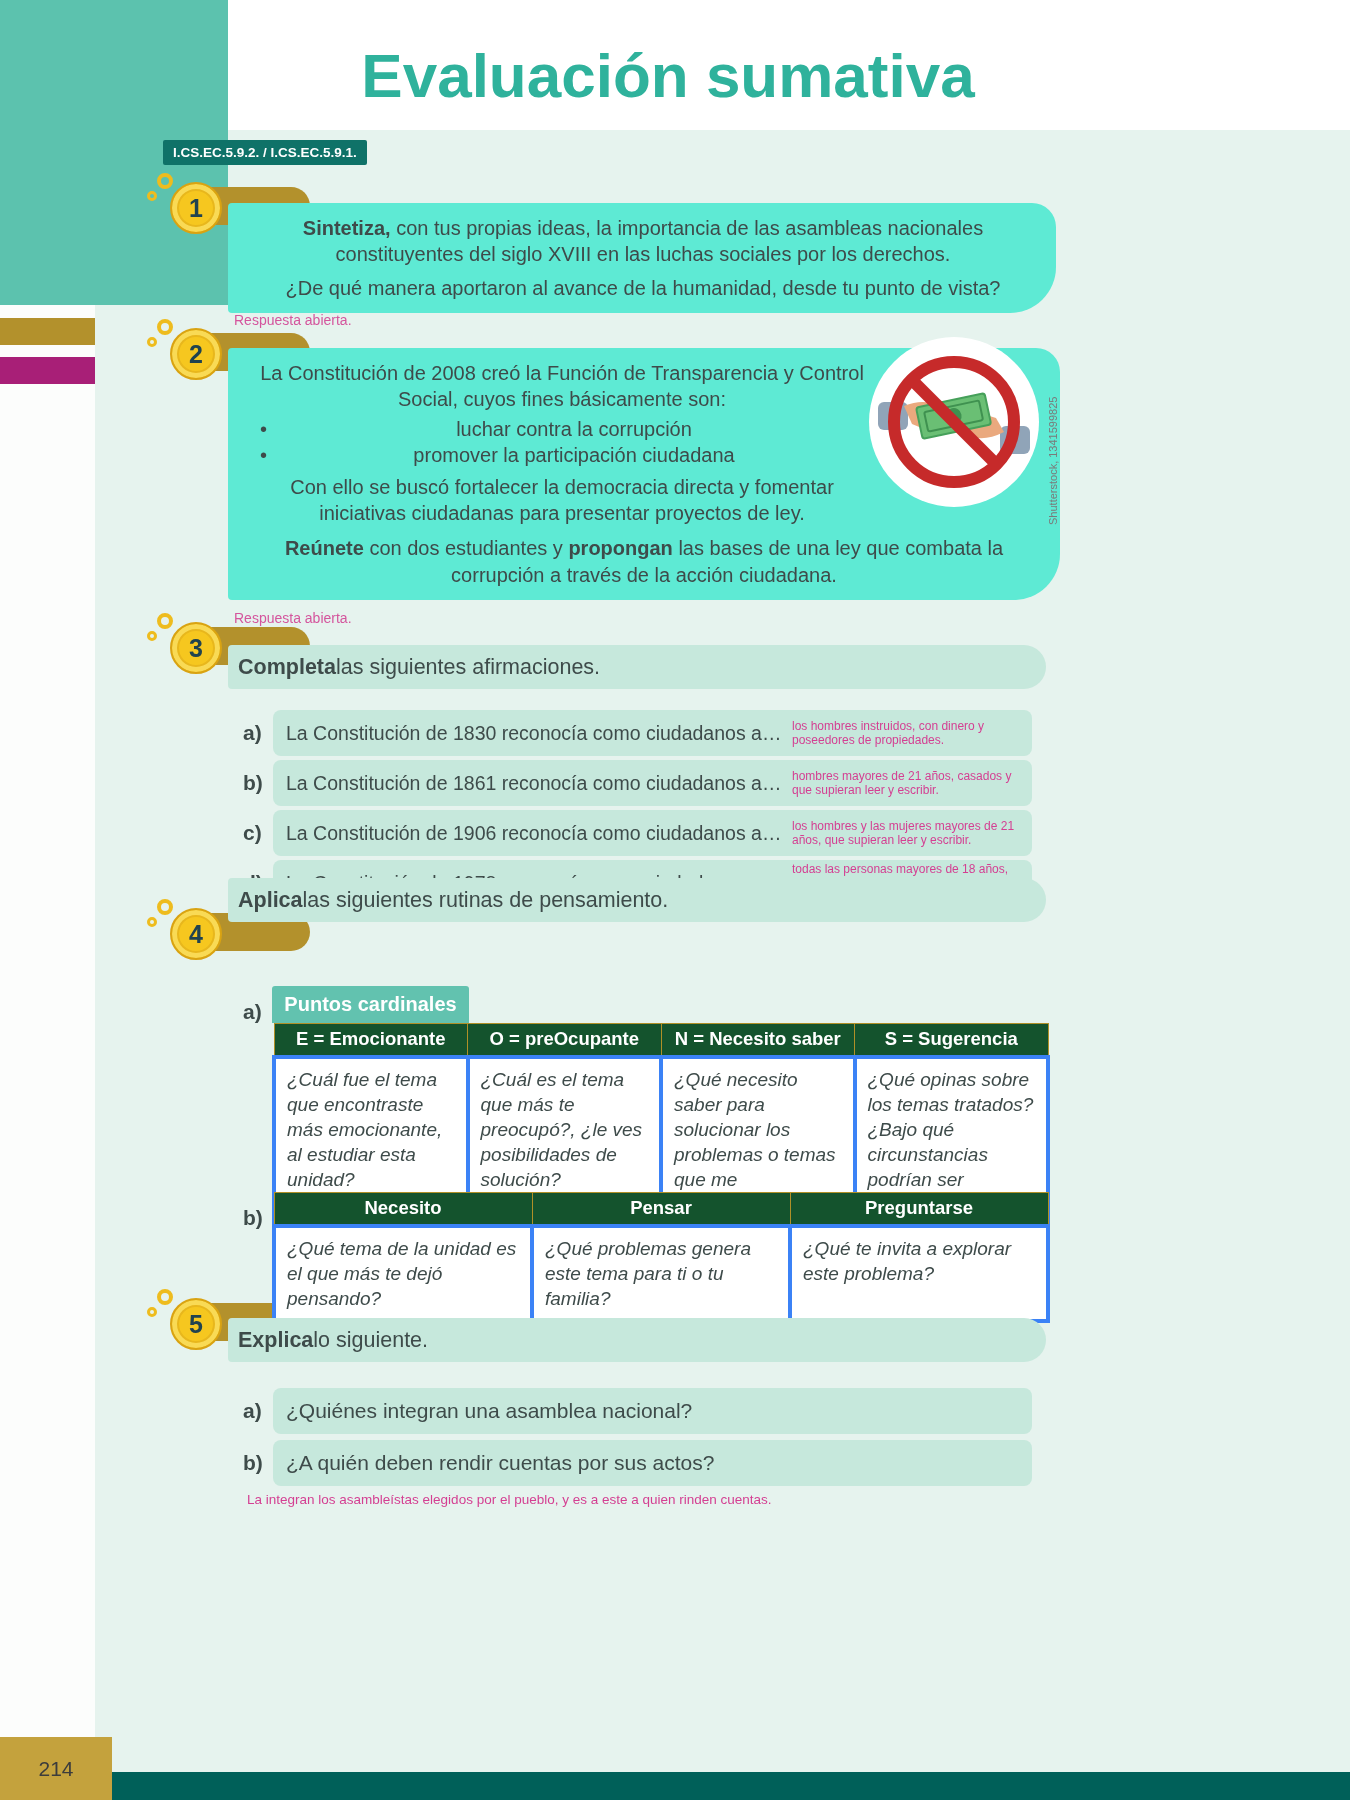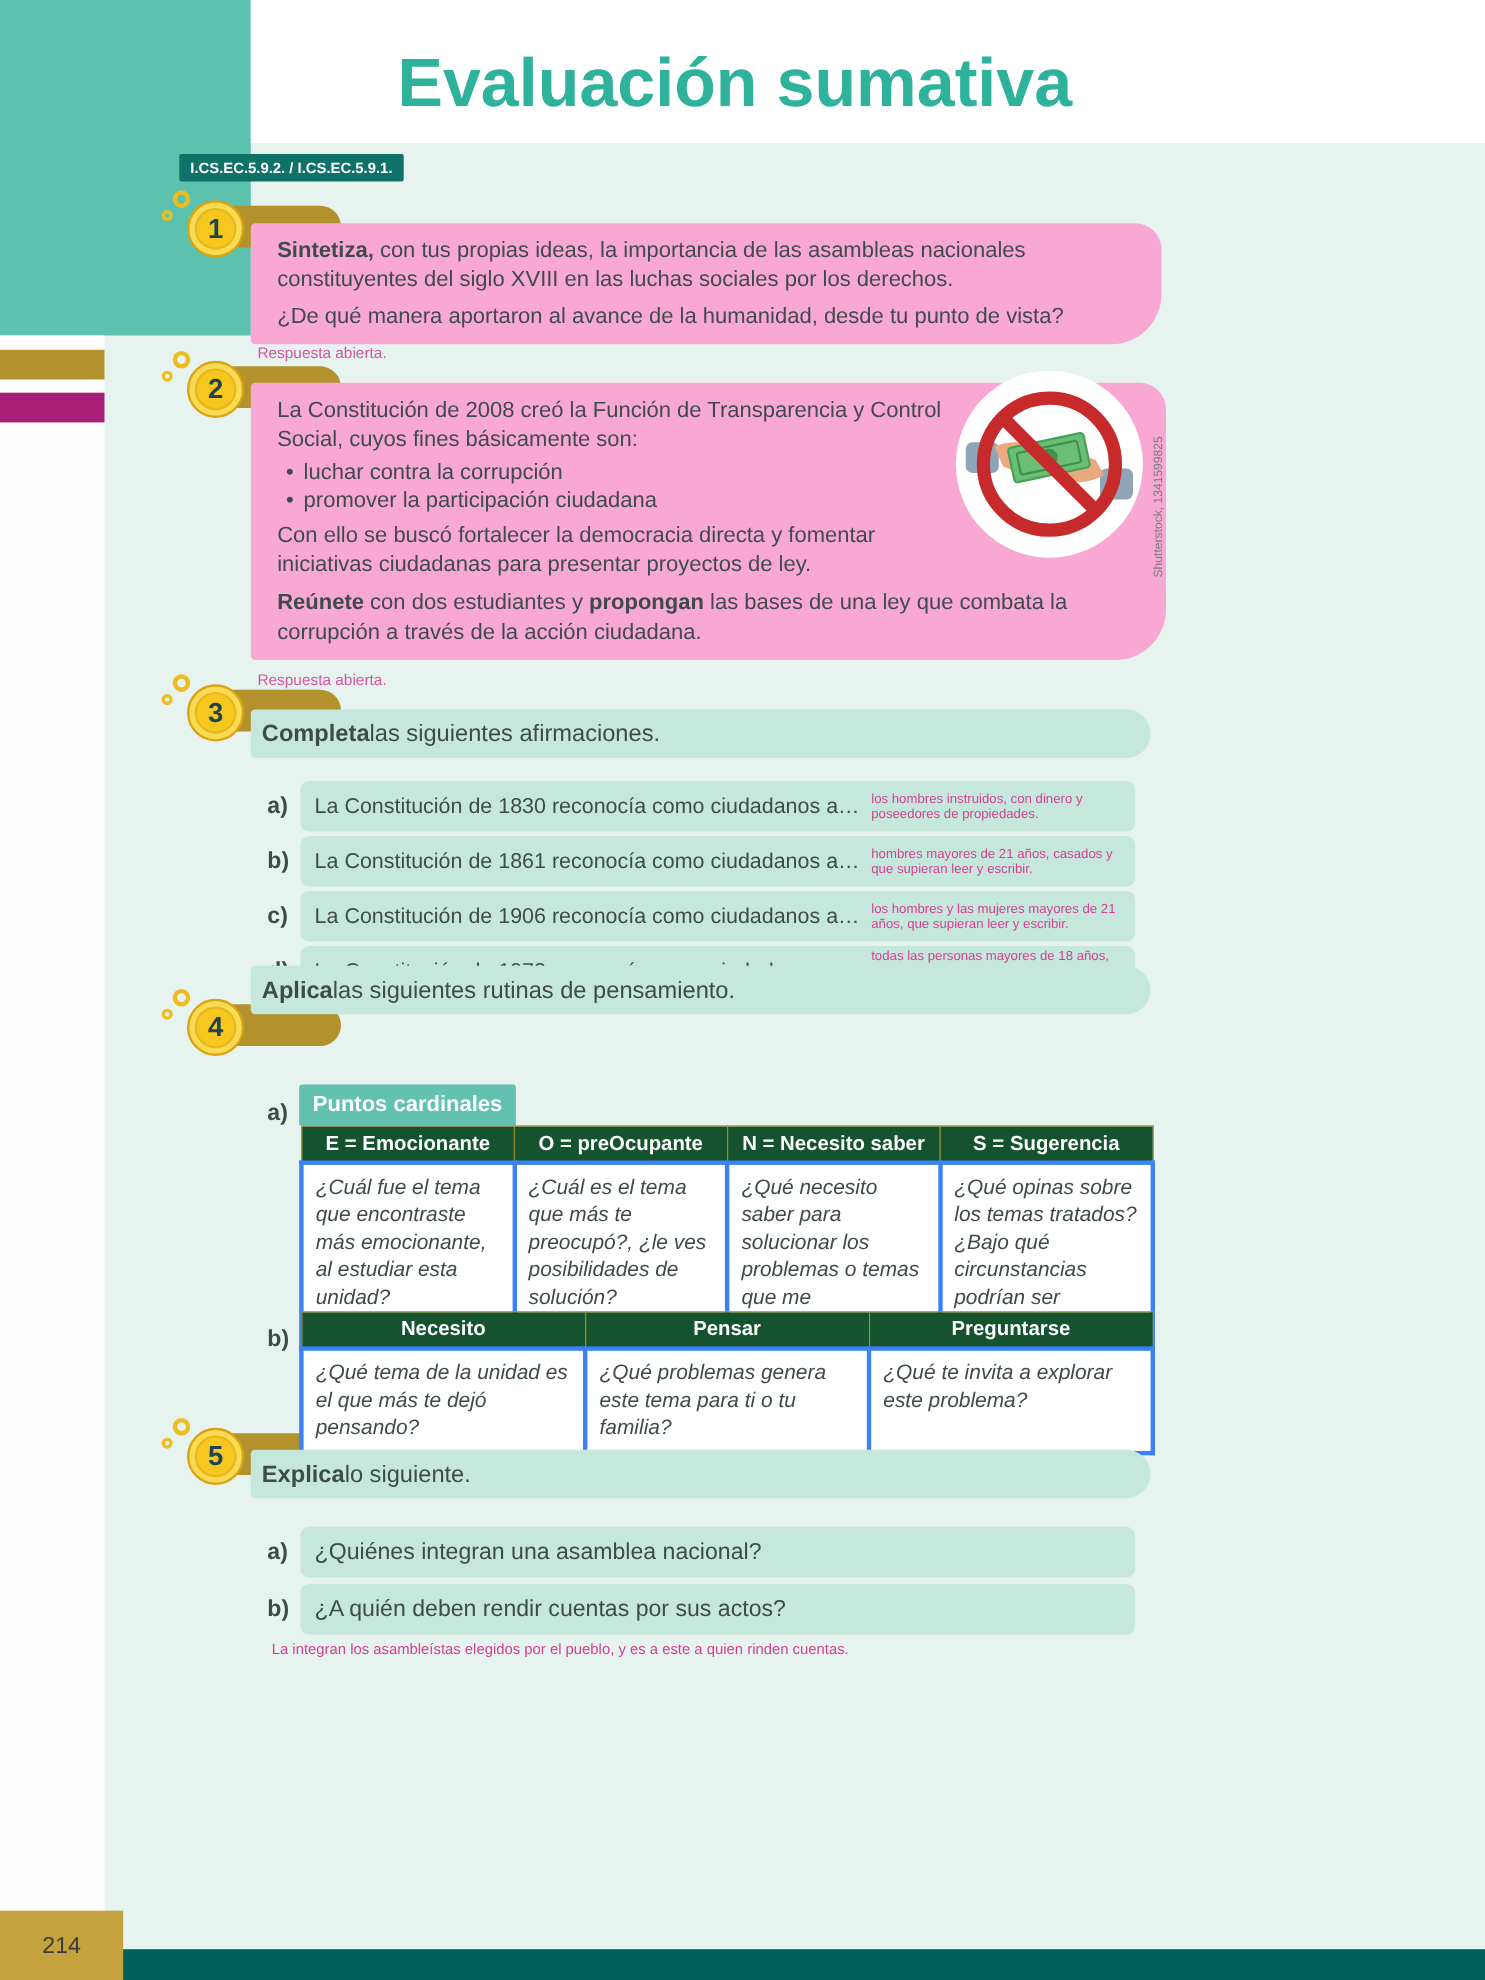--- a/index.html
+++ b/index.html
@@ -31,21 +31,21 @@
                   border:4px solid #eebc1e; border-radius:50%; z-index:2; }
   .qnum .ring-b { position:absolute; left:-23px; top:9px; width:10px; height:10px;
                   border:3px solid #eebc1e; border-radius:50%; z-index:2; }
   .qnum-1 { left:170px; top:182px; }
   .qnum-2 { left:170px; top:328px; }
   .qnum-3 { left:170px; top:622px; }
   .qnum-4 { left:170px; top:908px; }
   .qnum-5 { left:170px; top:1298px; }
 
   
-  .qbox { position:absolute; background:#f9a8d4; z-index:2; }
+  .qbox { position:absolute; background:#5eead4; z-index:2;text-align:center; }
   .q1-box { left:228px; top:203px; width:828px; min-height:100px; border-radius:4px 24px 46px 4px;
             padding:12px 22px 12px 24px; font-size:20px; line-height:1.32; }
   .q1-box .q { margin-top:7px; }
   .q2-box { left:228px; top:348px; width:832px; min-height:252px; border-radius:4px 24px 46px 4px;
             padding:12px 24px; font-size:20px; line-height:1.32; }
   .q2-top { max-width:620px; }
   .q2-box ul { list-style:none; margin:3px 0; }
   .q2-box li { position:relative; padding-left:24px; }
   .q2-box li::before { content:"•"; position:absolute; left:8px; }
   .q2-box .p2 { margin-top:5px; max-width:645px; }

